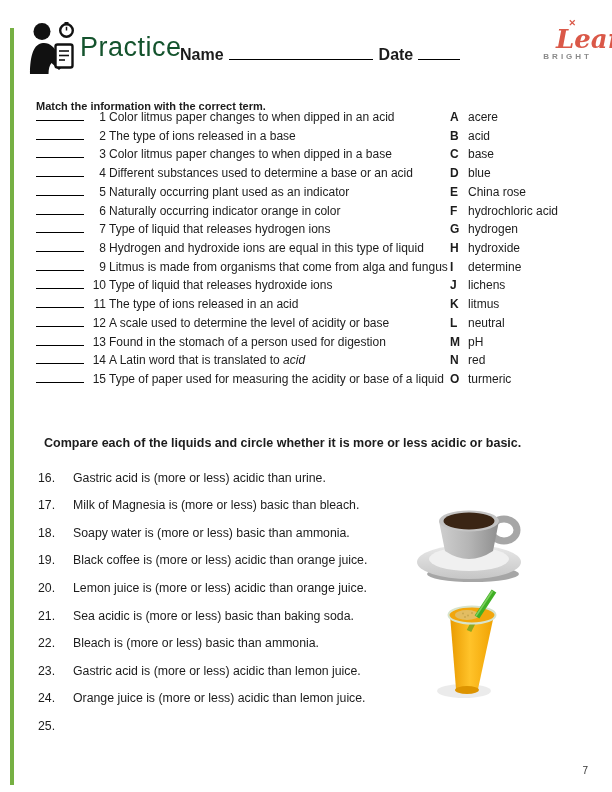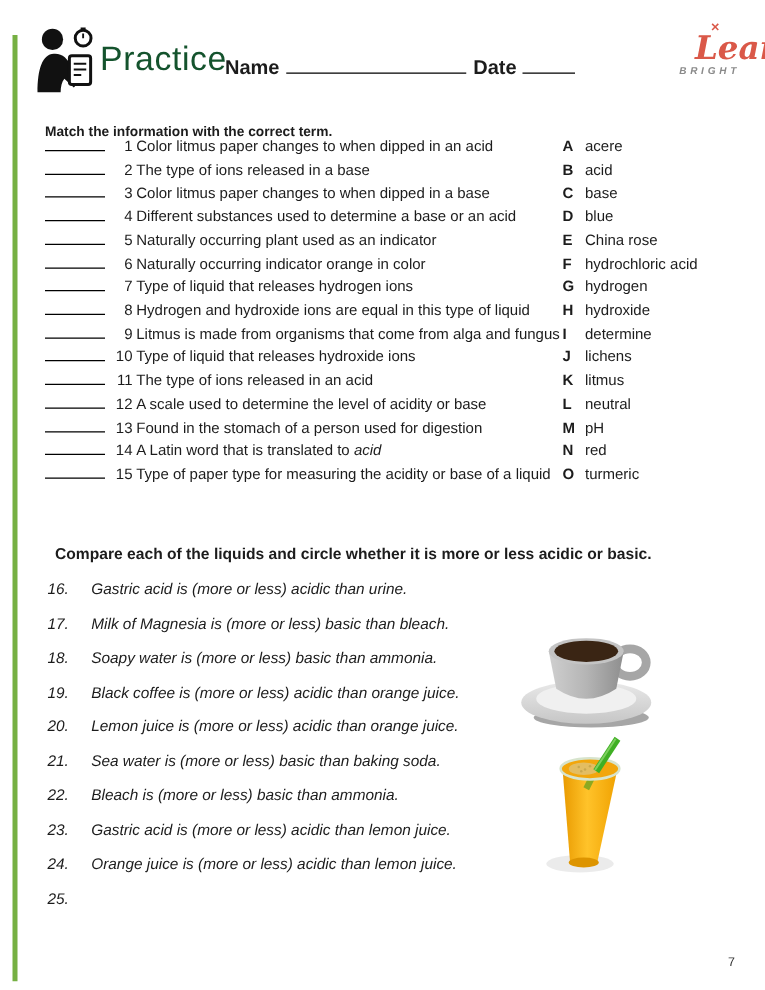--- a/index.html
+++ b/index.html
@@ -11,37 +11,37 @@
   .hicon{position:absolute;left:28px;top:22px;}
   .title{position:absolute;left:80px;top:32px;font-size:27px;font-weight:400;color:#14532d;letter-spacing:.5px;}
   .namedate{position:absolute;left:180px;top:46px;font-size:16px;font-weight:bold;white-space:nowrap;}
   .wline{display:inline-block;border-bottom:1.4px solid #000;}
   .nline{width:144px;margin:0 6px 0 5px;}
   .dline{width:42px;margin-left:5px;}
   .logo{position:absolute;right:20px;top:26px;width:84px;text-align:center;}
   .logo-learn{font-family:"DejaVu Serif",serif;font-style:italic;font-weight:bold;font-size:26px;
               color:#da5848;line-height:1;position:relative;margin-left:48px;}
   .logo-mark{position:absolute;top:-7px;right:16px;font-size:9px;font-style:normal;color:#da5848;}
-  .logo-bright{font-size:8px;font-weight:bold;letter-spacing:3px;color:#8a8a8a;margin-top:0;text-align:right;font-style:italic;}
+  .logo-bright{font-size:8px;font-weight:bold;letter-spacing:3px;color:#8a8a8a;margin-top:0;text-align:right;}
 
   
   .instr1{position:absolute;left:36px;top:88px;font-size:11px;font-weight:bold;margin-top:12px;}
   .match{position:absolute;left:36px;top:110px;width:556px;}
   .mrow{display:flex;align-items:baseline;height:18.72px;font-size:12px;}
   .blank{width:48px;border-bottom:1.3px solid #000;align-self:baseline;}
   .mnum{width:20px;text-align:right;margin-left:2px;}
   .mtext{margin-left:3px;white-space:nowrap;}
   .match-right{position:absolute;left:414px;top:0;}
   .trow{display:flex;align-items:baseline;height:18.72px;font-size:12px;}
   .tletter{width:18px;font-weight:bold;}
 
   
   .instr2{position:absolute;left:44px;top:436px;font-size:12.5px;font-weight:bold;}
   .compare{position:absolute;left:38px;top:464px;width:390px;}
-  .crow{display:flex;align-items:flex-start;height:27.55px;font-size:12.3px;font-style:italic;}
+  .crow{display:flex;align-items:center;height:27.55px;font-size:12.3px;}
   .cnum{width:26px;}
   .ctext{margin-left:9px;white-space:nowrap;}
 
   .coffee{position:absolute;left:407px;top:487px;}
   .juice{position:absolute;left:436px;top:589px;}
   .pagenum{position:absolute;right:24px;bottom:16px;font-size:10px;color:#333;}
 </style>
 </head>
 <body>
 
@@ -141,21 +141,21 @@
         <span class="mtext"><span>Found in the stomach of a person used for digestion</span></span>
       </div>
     <div class="mrow">
         <span class="blank"></span>
         <span class="mnum">14</span>
         <span class="mtext"><span>A Latin word that is translated to </span><i>acid</i></span>
       </div>
     <div class="mrow">
         <span class="blank"></span>
         <span class="mnum">15</span>
-        <span class="mtext"><span>Type of paper type for measuring the acidity or base of a liquid</span></span>
+        <span class="mtext"><span>Type of paper used for measuring the acidity or base of a liquid</span></span>
       </div>
 
     <div class="match-right">
       <div class="trow">
           <span class="tletter">A</span>
           <span class="tterm">acere</span>
         </div>
       <div class="trow">
           <span class="tletter">B</span>
           <span class="tterm">acid</span>
@@ -232,21 +232,21 @@
     <div class="crow">
         <span class="cnum">19.</span>
         <span class="ctext">Black coffee is (more or less) acidic than orange juice.</span>
       </div>
     <div class="crow">
         <span class="cnum">20.</span>
         <span class="ctext">Lemon juice is (more or less) acidic than orange juice.</span>
       </div>
     <div class="crow">
         <span class="cnum">21.</span>
-        <span class="ctext">Sea water is (more or less) basic than baking soda.</span>
+        <span class="ctext">Sea acidic is (more or less) basic than baking soda.</span>
       </div>
     <div class="crow">
         <span class="cnum">22.</span>
         <span class="ctext">Bleach is (more or less) basic than ammonia.</span>
       </div>
     <div class="crow">
         <span class="cnum">23.</span>
         <span class="ctext">Gastric acid is (more or less) acidic than lemon juice.</span>
       </div>
     <div class="crow">

